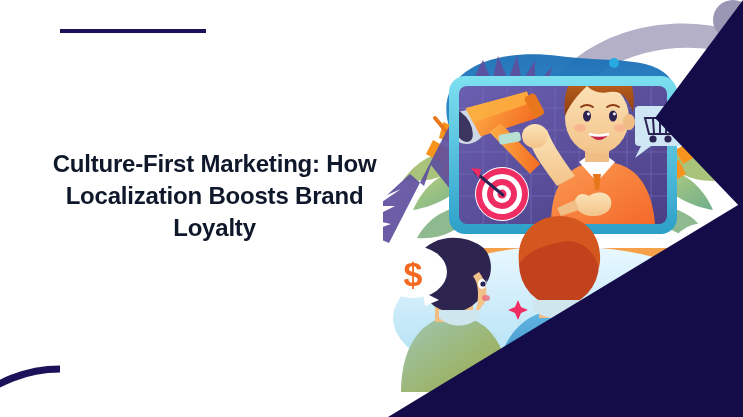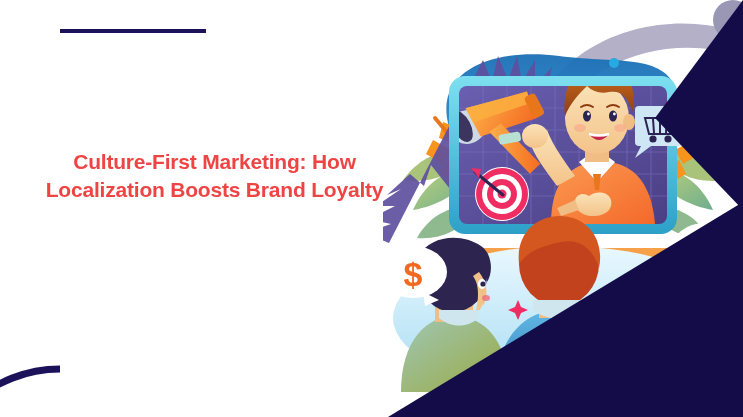--- a/index.html
+++ b/index.html
@@ -38,23 +38,23 @@
   }
   .eyebrow{
     font-size:13.5px;
     font-weight:700;
     letter-spacing:.2px;
     color:#1b1259;
     margin:0 0 12px 0;
     line-height:1.2;
   }
   .headline{
-    font-size:21px;
+    font-size:24px;
     font-weight:700;
-    color:#ef4444;
+    color:#0f172a;
     line-height:1.34;
     margin:0;
     letter-spacing:-.2px;
   }
 
   
   .art{
     position:absolute;
     right:0;top:0;
     width:360px;height:417px;

